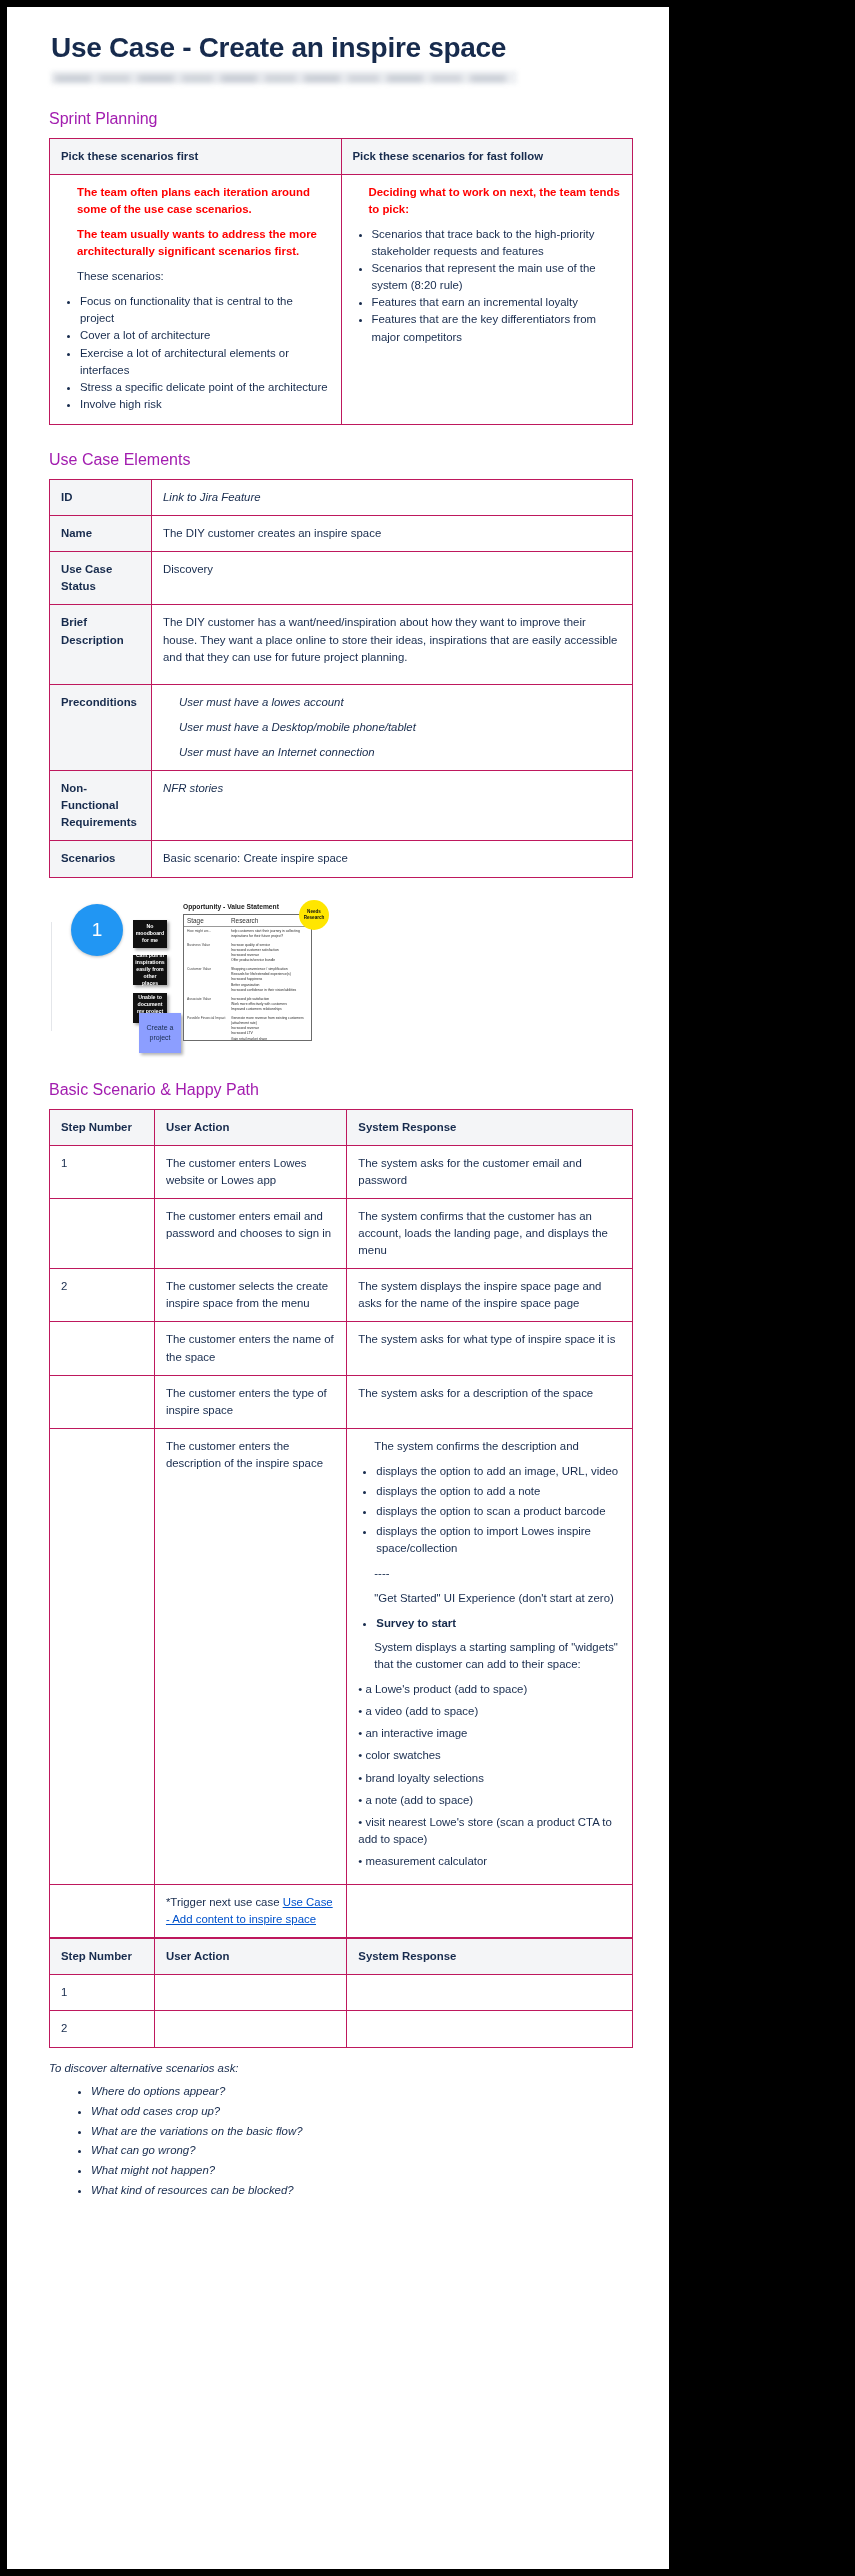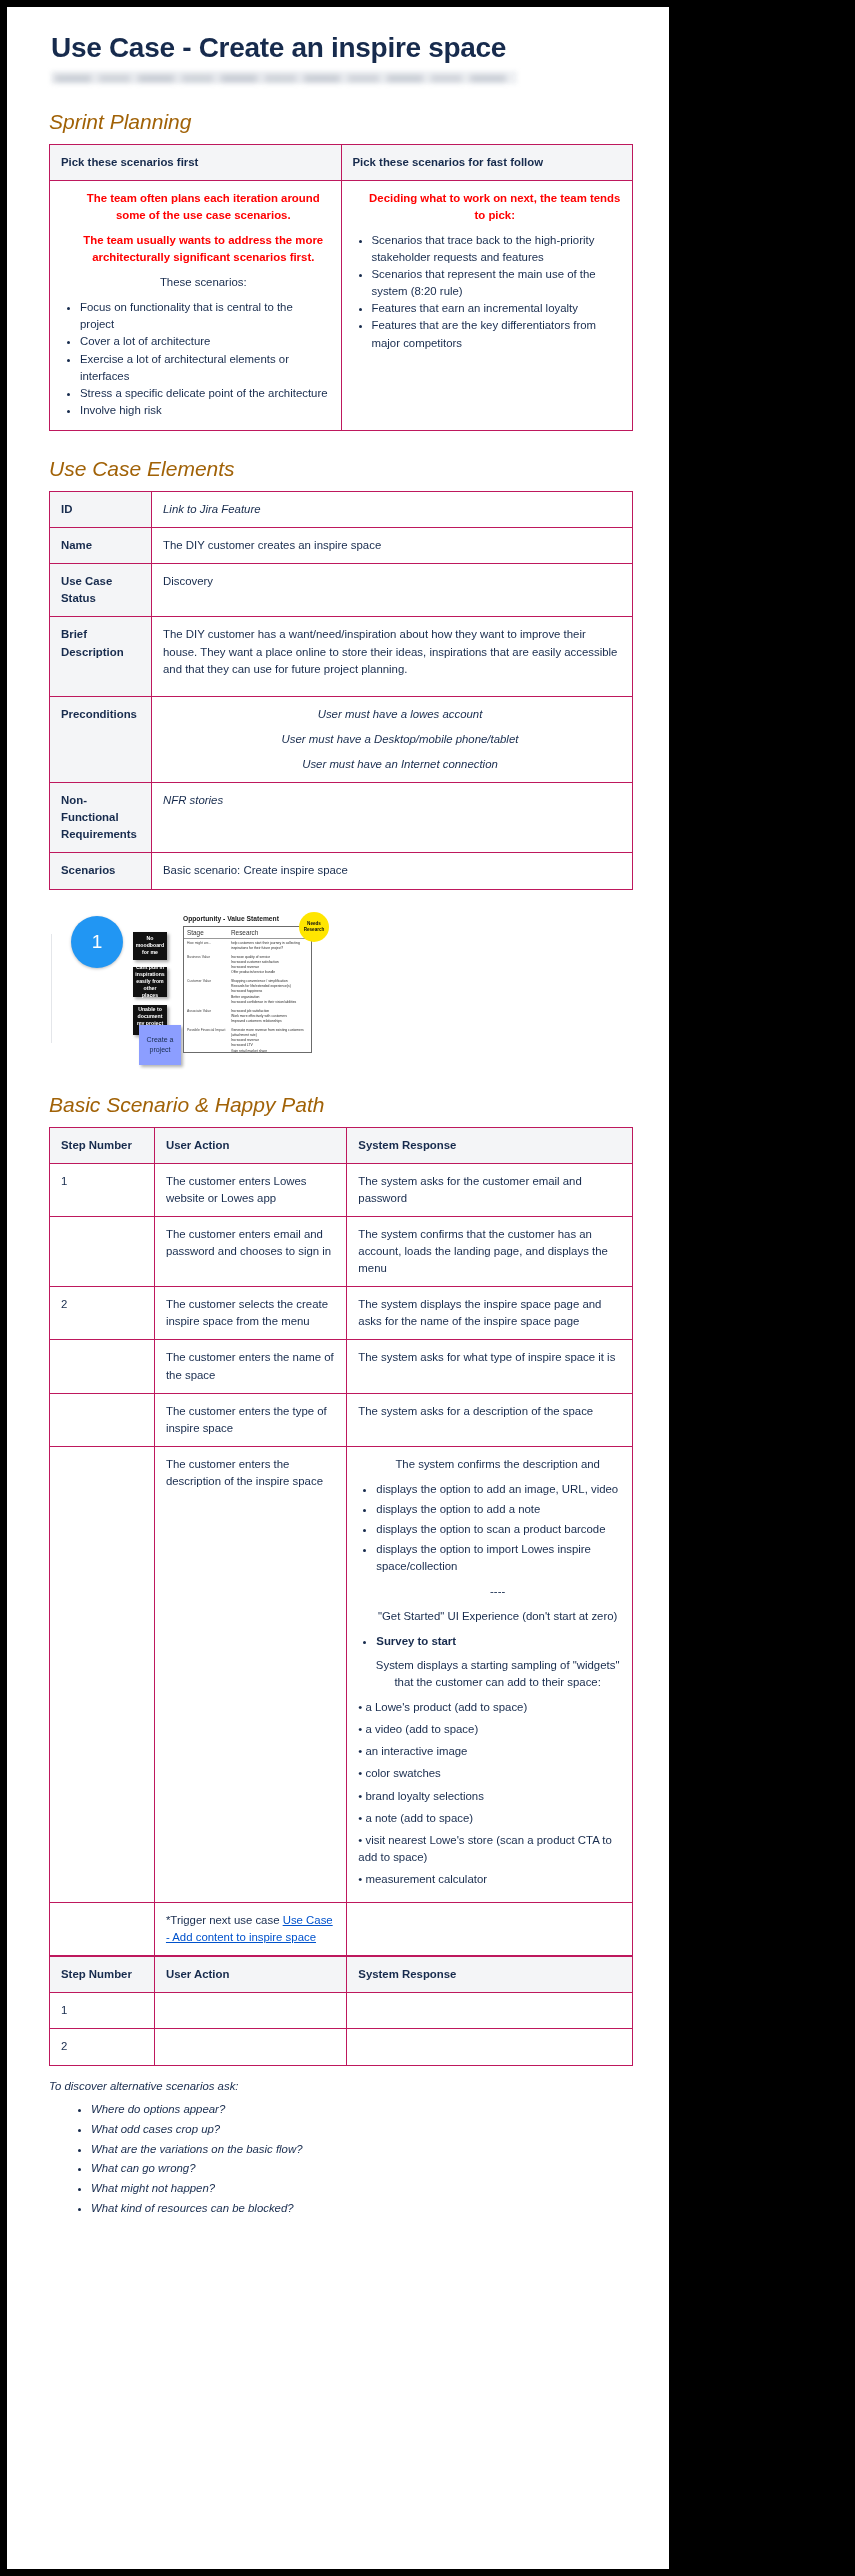--- a/index.html
+++ b/index.html
@@ -40,25 +40,24 @@
   }
   .meta-blur::after{
     content:"";
     position:absolute; left:4px; right:8px; top:5px; height:5px;
     background: repeating-linear-gradient(90deg,#aab1bd 0 36px, transparent 36px 44px, #b6bcc6 44px 75px, transparent 75px 83px);
     filter: blur(2.6px);
     opacity:.85;
   }
 
   h2.section {
-    font-size: 21px;
+    font-size: 16px;
     font-weight: 400;
-    color: #a16207;
+    color: #a21caf;
     margin: 26px 0 10px 6px;
-    font-style: italic;
   }
 
   table.t {
     width: 100%;
     border-collapse: collapse;
     table-layout: fixed;
     margin-left: 6px;
     width: calc(100% - 6px);
   }
   table.t th, table.t td {
@@ -76,21 +75,21 @@
     color: #172b4d;
   }
   td.rowhead {
     background: #f4f5f7;
     font-weight: bold;
   }
   .red { color: #ff0000; font-weight: bold; }
   .em { font-style: italic; }
   ul.bl { margin: 6px 0 2px 0; padding-left: 19px; }
   ul.bl li { margin: 0 0; font-size: 11.4px; line-height:1.5;}
-  p.cp { margin: 0 0 8px 16px; text-align: center; }
+  p.cp { margin: 0 0 8px 16px; }
   p.cp:last-child { margin-bottom: 0; }
   .link { color: #0052cc; }
 
   
   table.sprint { table-layout: fixed; }
   table.sprint col.c1 { width: 50%; }
   table.sprint col.c2 { width: 50%; }
 
   
   table.elements col.c1 { width: 17.5%; }

